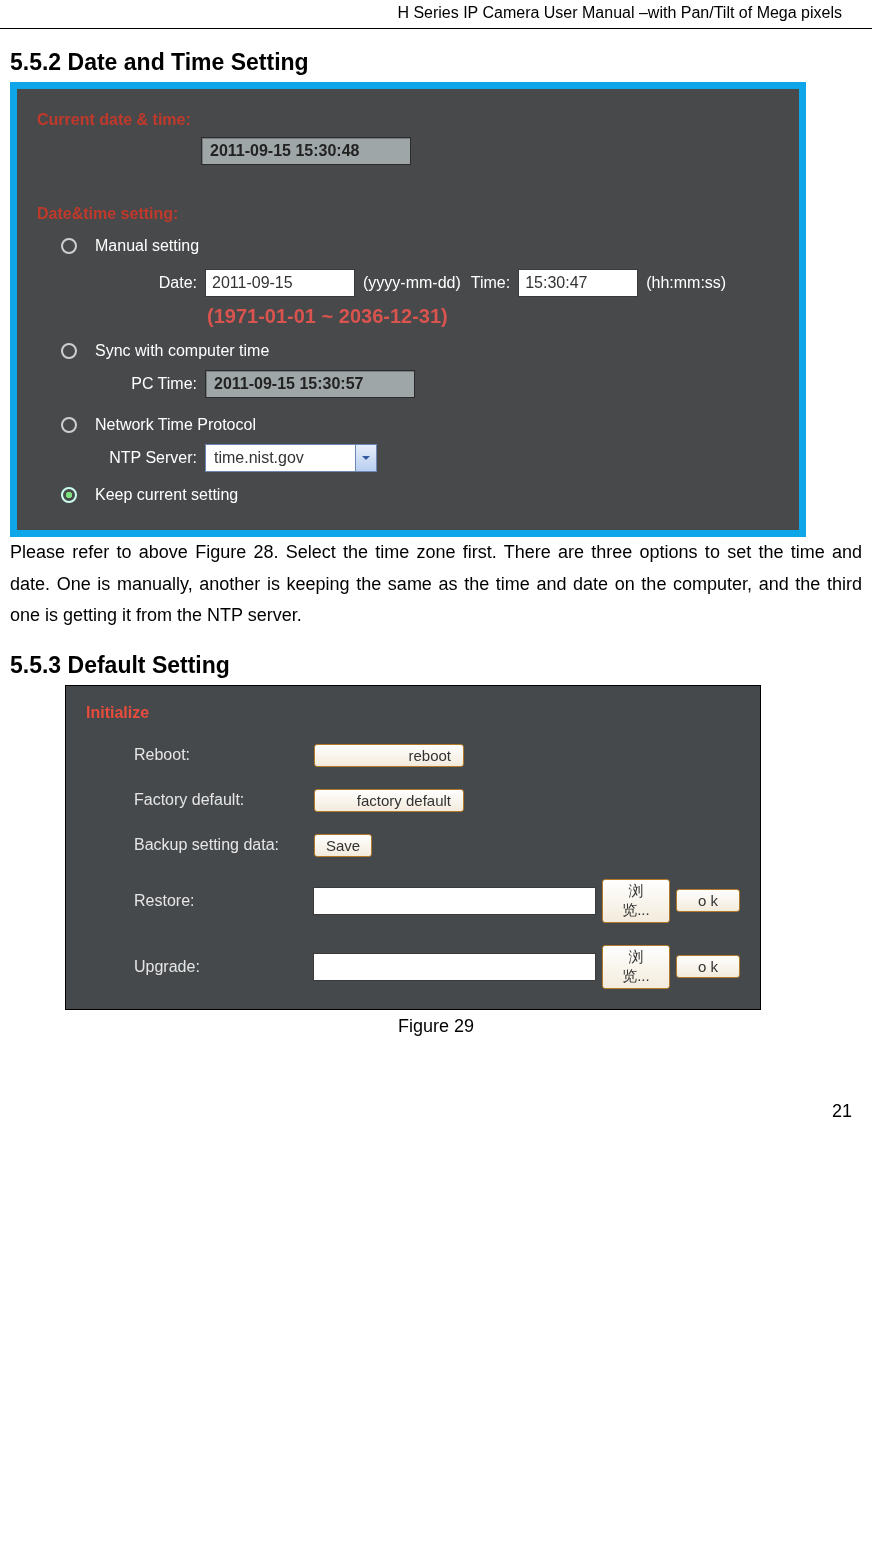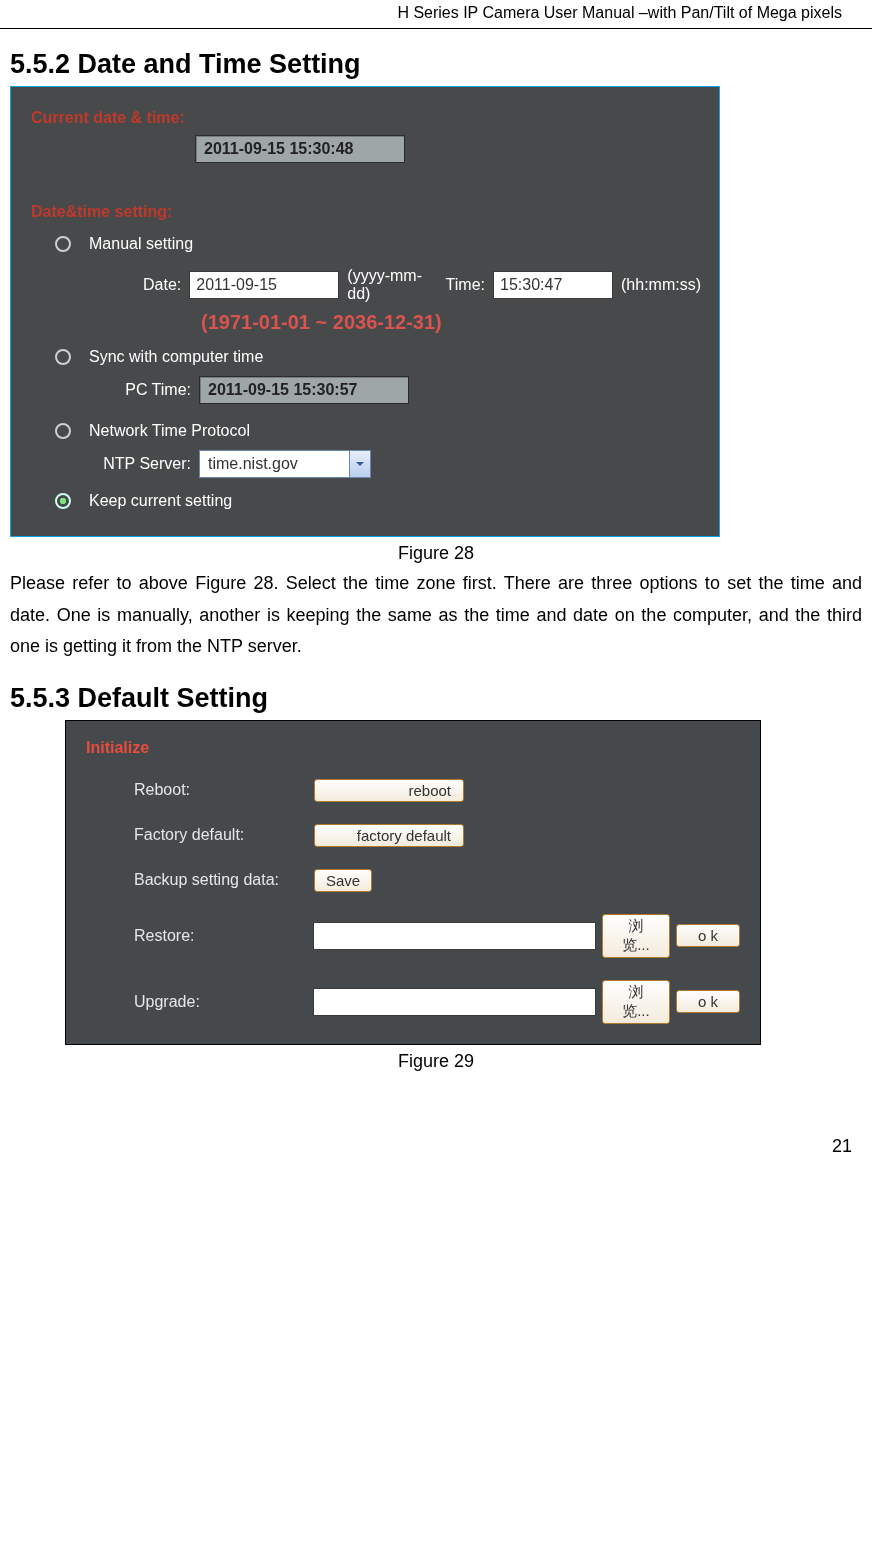--- a/index.html
+++ b/index.html
@@ -11,27 +11,27 @@
     }
     .header-line {
       text-align: right;
       font-size: 16px;
       padding: 4px 30px 6px 10px;
       border-bottom: 1px solid #000;
       margin-bottom: 20px;
     }
     .content { padding: 0 10px; }
     .section-title {
-      font-size: 27px;
+      font-size: 23px;
       font-weight: bold;
       margin: 20px 0 6px 0;
     }
     .panel {
-      width: 710px;
-      border: 1px solid #0ea5e9;
+      width: 796px;
+      border: 7px solid #0ea5e9;
     }
     .panel-dark1 {
       background: #47494a;
       color: #fff;
       font-size: 16px;
       padding: 18px 18px 18px 20px;
     }
     .panel-dark2 {
       background: #46494b;
       color: #e6e6e6;
@@ -195,21 +195,20 @@
     </div>
 
 
     <div class="row" style="margin-left:24px;margin-top:14px;">
       <span class="radio radio-sel"></span>
       <span>Keep current setting</span>
     </div>
 
   </div>
 
-  <div class="caption">Figure 28</div>
 
   <p class="body-text">Please refer to above Figure 28. Select the time zone first. There are three options to set the time and date. One is manually, another is keeping the same as the time and date on the computer, and the third one is getting it from the NTP server.</p>
 
   <div class="section-title">5.5.3  Default Setting</div>
 
   <div class="panel-dark2">
 
     <div class="row2" style="margin-top:4px;">
       <span class="red-label" style="color:#e74c3c;">Initialize</span>
     </div>

